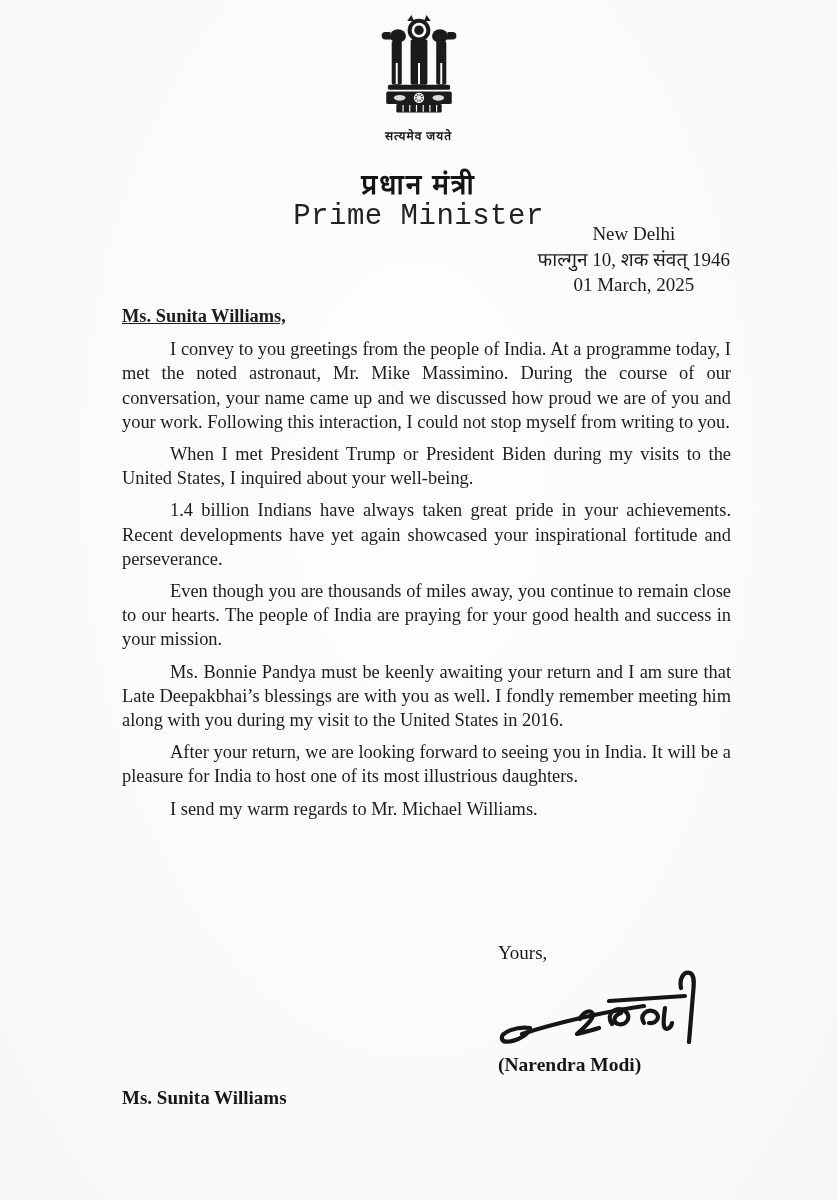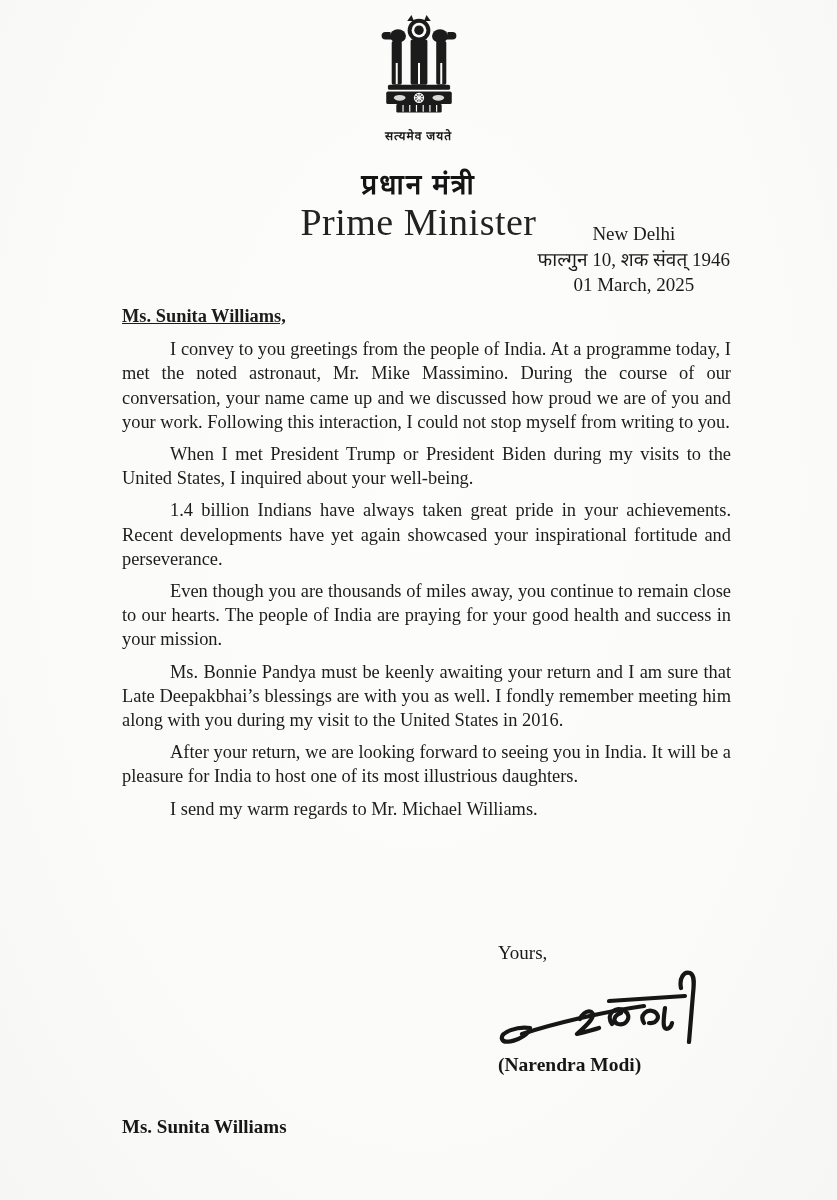--- a/index.html
+++ b/index.html
@@ -36,22 +36,22 @@
     color: #181818;
   }
   .title-hindi {
     font-size: 28px;
     font-weight: bold;
     letter-spacing: 2px;
     margin-top: 20px;
     color: #141414;
   }
   .title-english {
-    font-family: Liberation Serif, serif;
-    font-size: 38px;
+    font-family: Liberation Mono, monospace;
+    font-size: 29px;
     font-weight: 400;
     letter-spacing: 0.5px;
     margin-top: -2px;
     color: #222;
   }
 
   
   .dateline {
     position: absolute;
     top: 221px;
@@ -104,21 +104,20 @@
   }
 
   
   .recipient {
     position: absolute;
     top: 1087px;
     left: 122px;
     font-size: 19px;
     font-weight: bold;
     color: #171717;
-    margin-top: 29px;
   }
 </style>
 </head>
 <body>
 
 <div class="page">
 
   <div class="letterhead">
     <div class="emblem-wrap">
       <svg width="84" height="112" viewBox="0 0 100 132" aria-hidden="true">

